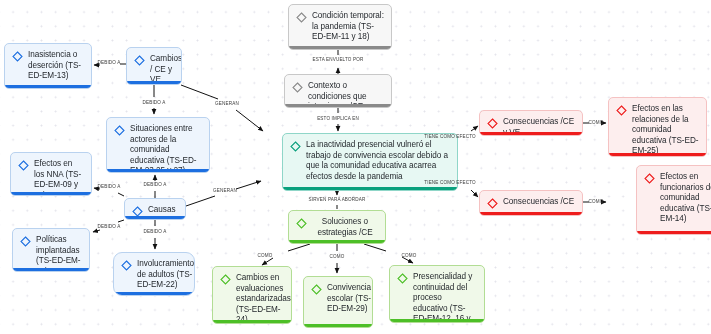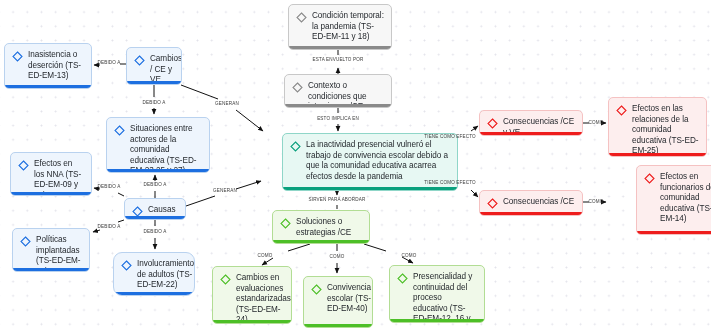--- a/index.html
+++ b/index.html
@@ -265,21 +265,21 @@
         <div class="body">
           <span class="ico">
             <svg width="11" height="11" viewBox="0 0 11 11">
               <path d="M5.5 1 L10 5.5 L5.5 10 L1 5.5 Z" fill="none" stroke="#0aa07d" stroke-width="1.1"></path>
             </svg>
           </span>
           <span class="label">La inactividad presencial vulneró el trabajo de convivencia escolar debido a que la comunidad educativa acarrea efectos desde la pandemia</span>
         </div>
         <div class="accent"></div>
       </div>
-      <div class="node t-green" style="left: 272px; top: 210px; width: 98px; height: 34px;">
+      <div class="node t-green" style="left: 288px; top: 210px; width: 98px; height: 34px; text-align: center;">
         <div class="body">
           <span class="ico">
             <svg width="11" height="11" viewBox="0 0 11 11">
               <path d="M5.5 1 L10 5.5 L5.5 10 L1 5.5 Z" fill="none" stroke="#4dbf27" stroke-width="1.1"></path>
             </svg>
           </span>
           <span class="label">Soluciones o estrategias /CE</span>
         </div>
         <div class="accent"></div>
       </div>
@@ -294,21 +294,21 @@
         </div>
         <div class="accent"></div>
       </div>
       <div class="node t-green" style="left: 303px; top: 276px; width: 70px; height: 52px;">
         <div class="body">
           <span class="ico">
             <svg width="11" height="11" viewBox="0 0 11 11">
               <path d="M5.5 1 L10 5.5 L5.5 10 L1 5.5 Z" fill="none" stroke="#4dbf27" stroke-width="1.1"></path>
             </svg>
           </span>
-          <span class="label">Convivencia escolar (TS-ED-EM-40)</span>
+          <span class="label">Convivencia escolar (TS-ED-EM-29)</span>
         </div>
         <div class="accent"></div>
       </div>
       <div class="node t-green" style="left: 389px; top: 265px; width: 96px; height: 58px;">
         <div class="body">
           <span class="ico">
             <svg width="11" height="11" viewBox="0 0 11 11">
               <path d="M5.5 1 L10 5.5 L5.5 10 L1 5.5 Z" fill="none" stroke="#4dbf27" stroke-width="1.1"></path>
             </svg>
           </span>

